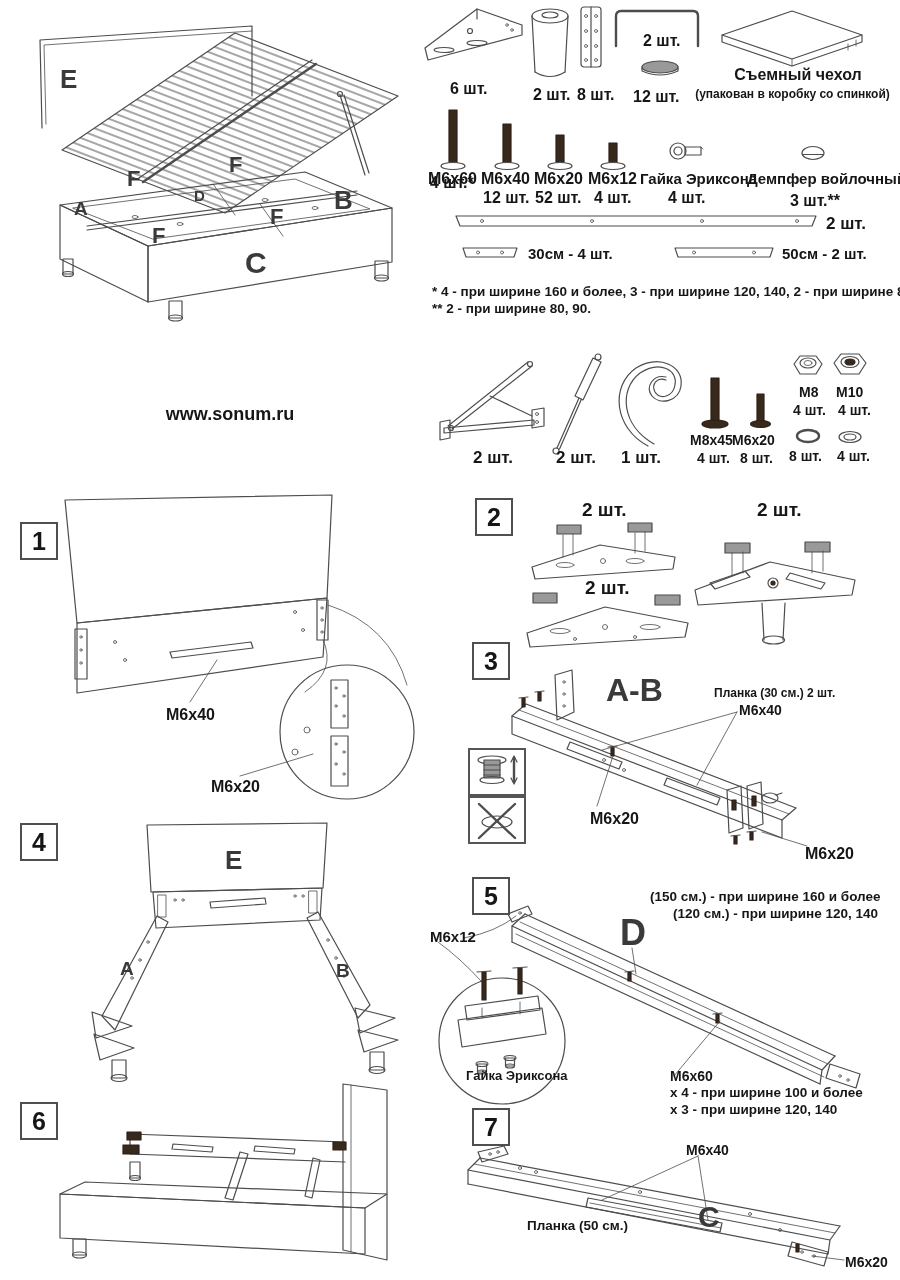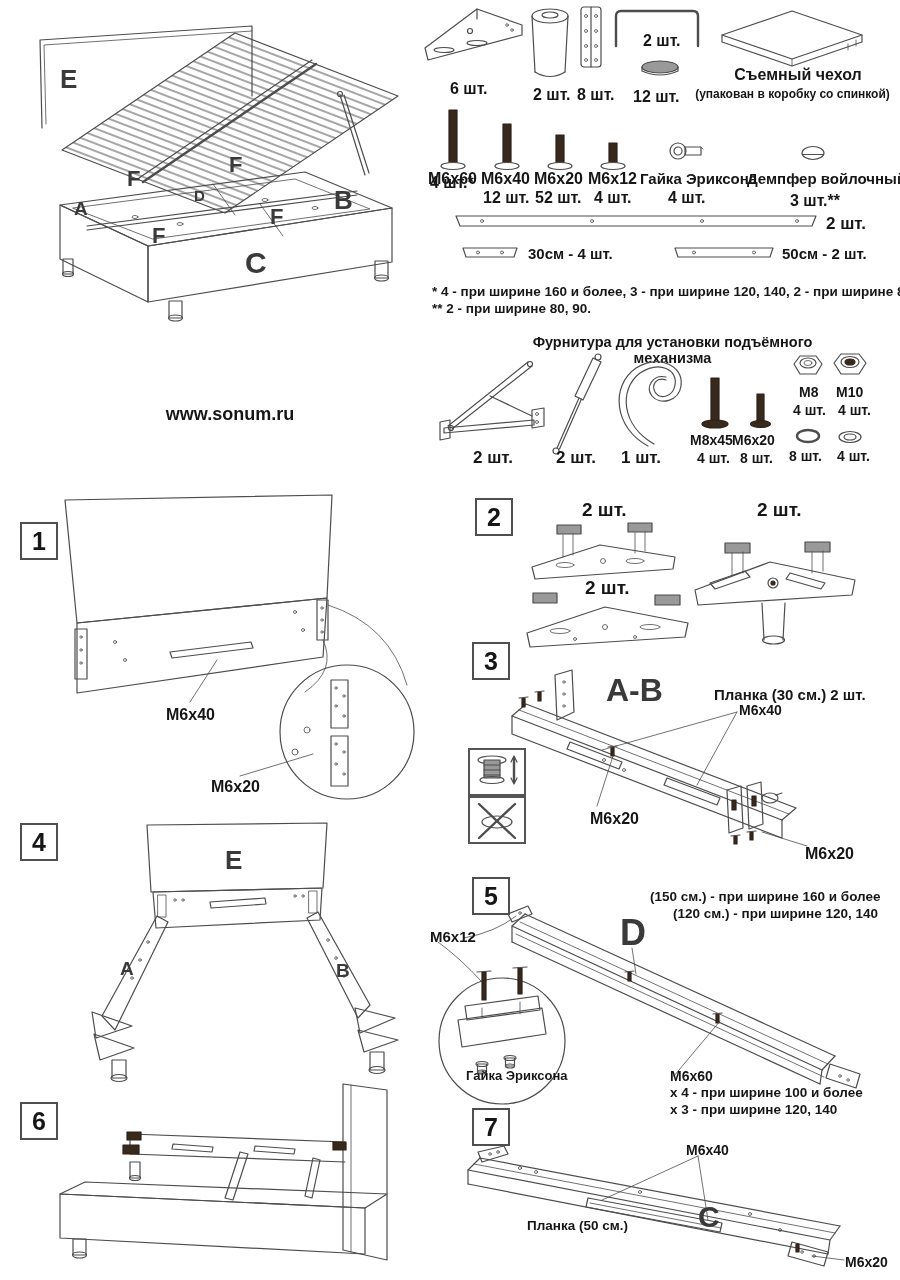--- a/index.html
+++ b/index.html
@@ -197,21 +197,20 @@
     <circle class="tn" cx="22" cy="6.5" r="1.5"></circle>
       <circle class="tn" cx="82" cy="6.5" r="1.5"></circle>
   </svg>
   <div class="t" style="left:782px;top:245px;font-size:15px">50см - 2 шт.</div>
 
   <div class="t" style="left:432px;top:284px;font-size:13.5px">* 4 - при ширине 160 и более, 3 - при ширине 120, 140, 2 - при ширине 80, 90.</div>
   <div class="t" style="left:432px;top:301px;font-size:13.5px">** 2 - при ширине 80, 90.</div>
 
   <div class="t ctr" style="left:15px;top:404px;width:430px;font-size:18px">www.sonum.ru</div>
 
-  <div class="t ctr" style="left:500px;top:334px;width:345px;font-size:14.5px">Фурнитура для установки подъёмного механизма</div>
 
   <svg class="d" style="left:438px;top:352px" width="114" height="94" viewBox="0 0 114 94">
     <path d="M6,76 L96,68 M6,81 L96,73 M6,76 L6,81 M96,68 L96,73"></path>
     <path d="M10,74 L90,10 M14,77 L94,14"></path>
     <circle cx="92" cy="12" r="2.5"></circle>
     <path d="M52,44 L94,64"></path>
     <polygon points="94,58 106,56 106,74 94,76"></polygon>
     <circle class="tn" cx="99" cy="62" r="1.5"></circle>
       <circle class="tn" cx="99" cy="70" r="1.5"></circle>
     <circle cx="13" cy="76" r="2.5"></circle>
@@ -410,21 +409,21 @@
     </svg>
   </div>
   <div class="icobox" style="left:468px;top:796px">
     <svg class="d" style="position:static" width="50" height="40" viewBox="0 0 50 40">
       <ellipse cx="25" cy="22" rx="15" ry="6"></ellipse>
       <line class="tk" x1="7" y1="4" x2="43" y2="38"></line>
       <line class="tk" x1="43" y1="4" x2="7" y2="38"></line>
     </svg>
   </div>
   <div class="pl" style="left:606px;top:672px;font-size:32px">A-B</div>
-  <div class="t" style="left:714px;top:686px;font-size:15px">Планка (30 см.)  2 шт.</div>
+  <div class="t" style="left:714px;top:686px;font-size:12px">Планка (30 см.)  2 шт.</div>
   <div class="t" style="left:739px;top:702px;font-size:14px">M6x40</div>
   <div class="t" style="left:590px;top:810px;font-size:16px">M6x20</div>
   <div class="t" style="left:805px;top:845px;font-size:16px">M6x20</div>
 
   <div class="stepbox" style="left:20px;top:823px">4</div>
   <svg class="d" style="left:60px;top:820px" width="380" height="278" viewBox="0 0 380 278">
     <polygon points="87,5 267,3 263,68 91,72"></polygon>
     <polygon points="93,72 262,68 260,100 96,108"></polygon>
     <polygon points="150,82 205,78 206,84 151,88"></polygon>
     <rect class="tn" x="98" y="75" width="8" height="22"></rect>

